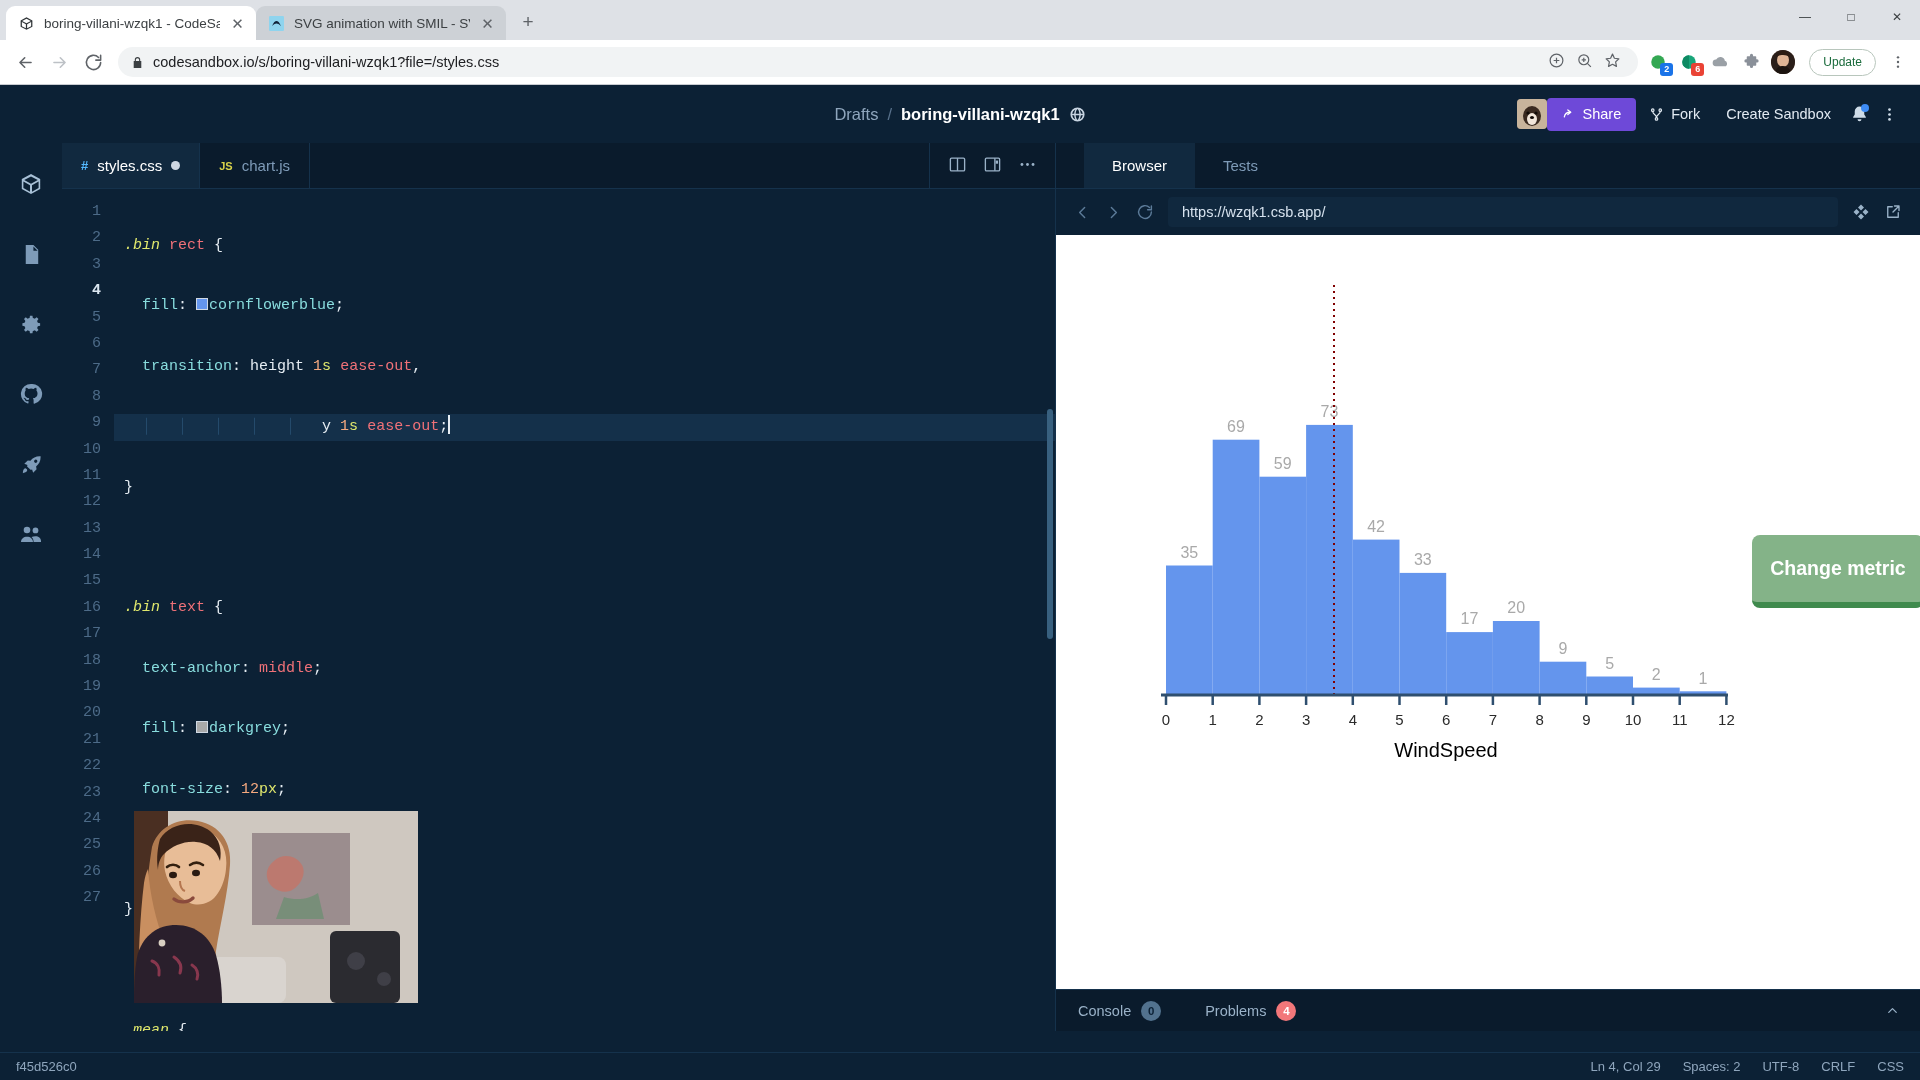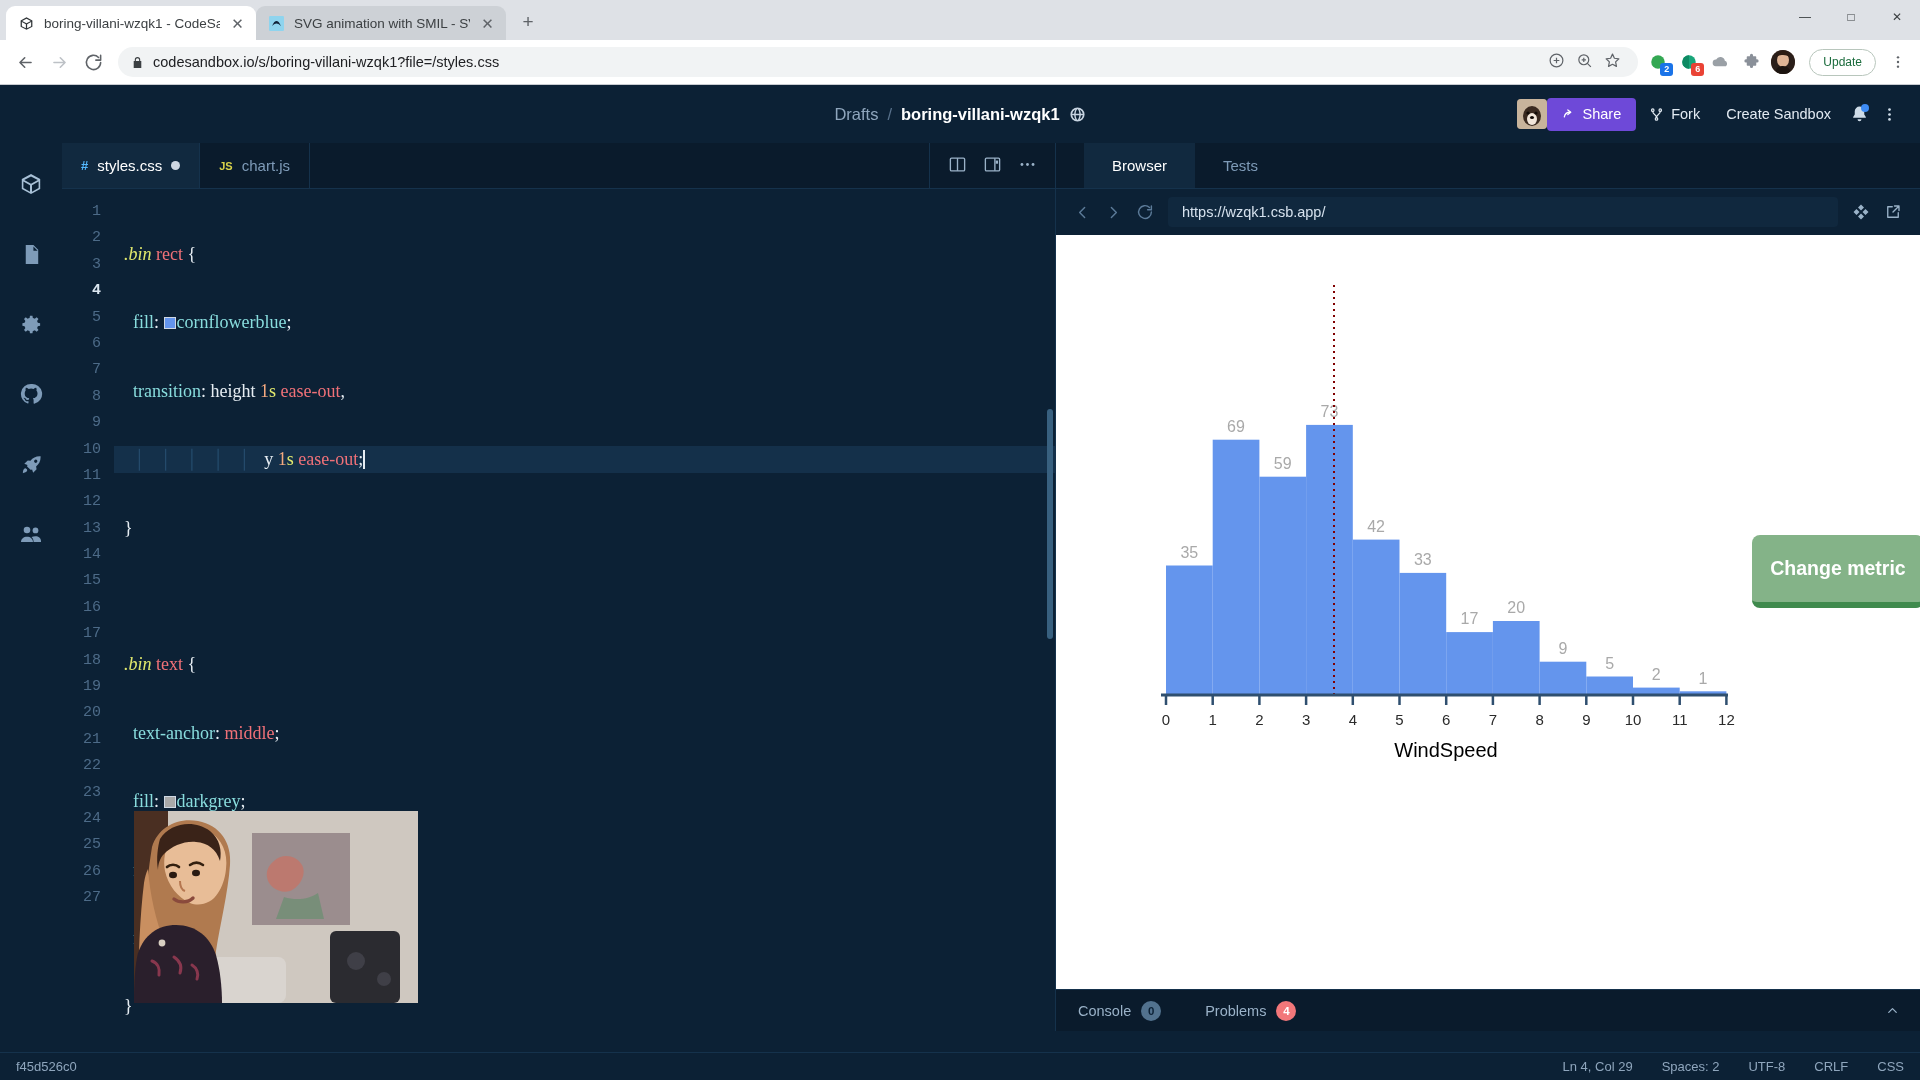--- a/index.html
+++ b/index.html
@@ -106,21 +106,21 @@
   .tabbar-actions { display: flex; align-items: center; gap: 16px; padding: 0 18px; color: #9ab2c8; }
 
   .code-area { flex: 1; position: relative; overflow: hidden; background: #0c2135; display: flex; }
   .gutter {
     width: 52px; flex: 0 0 52px; padding-top: 10px; text-align: right; padding-right: 13px;
     font-family: "Liberation Mono", monospace; font-size: 15px; color: #4d6b88; user-select: none;
   }
   .gutter .ln { height: 26.4px; line-height: 26.4px; }
   .gutter .ln.cur { color: #dbe6f0; font-weight: bold; }
   .code-lines {
-    flex: 1; padding-top: 10px; font-family: Liberation Serif, serif; font-size: 18px;
+    flex: 1; padding-top: 10px; font-family: Liberation Mono, monospace; font-size: 15px;
     position: relative; white-space: pre;
   }
   .cl { height: 26.4px; line-height: 26.4px; padding-left: 10px; position: relative; }
   .cl.cur { background: #14304a; }
   .indent-guide { color: #244a6b; }
   .tk-sel { color: #e0e86d; font-style: italic; }
   .tk-tag { color: #f07178; }
   .tk-punc { color: #e6edf3; }
   .tk-prop { color: #89ddde; }
   .tk-val { color: #89ddde; }
@@ -171,21 +171,21 @@
   }
   .pb-badge.zero { background: #52728e; color: #0c2135; }
   .pb-badge.err { background: #f2777a; color: #fff; }
   .pb-caret { margin-left: auto; padding: 0 20px; display: flex; align-items: center; color: #9ab2c8; }
 
   
   .statusbar {
     height: 28px; flex: 0 0 28px; display: flex; align-items: center; background: #0c2135;
     font-size: 13px; color: #8fa6bd; padding: 0 16px; border-top: 1px solid #15324c; margin-top: 21px;
   }
-  .sb-right { margin-left: auto; display: flex; align-items: center; gap: 29px; }
+  .sb-right { margin-left: auto; display: flex; align-items: center; gap: 22px; }
 </style>
 </head>
 <body>
 
 <div class="chrome">
 
   <div class="chrome-tabstrip">
     <div class="tab active">
       <span class="tab-favicon">
         <svg width="15" height="15" viewBox="0 0 24 24" fill="#2f3437">

